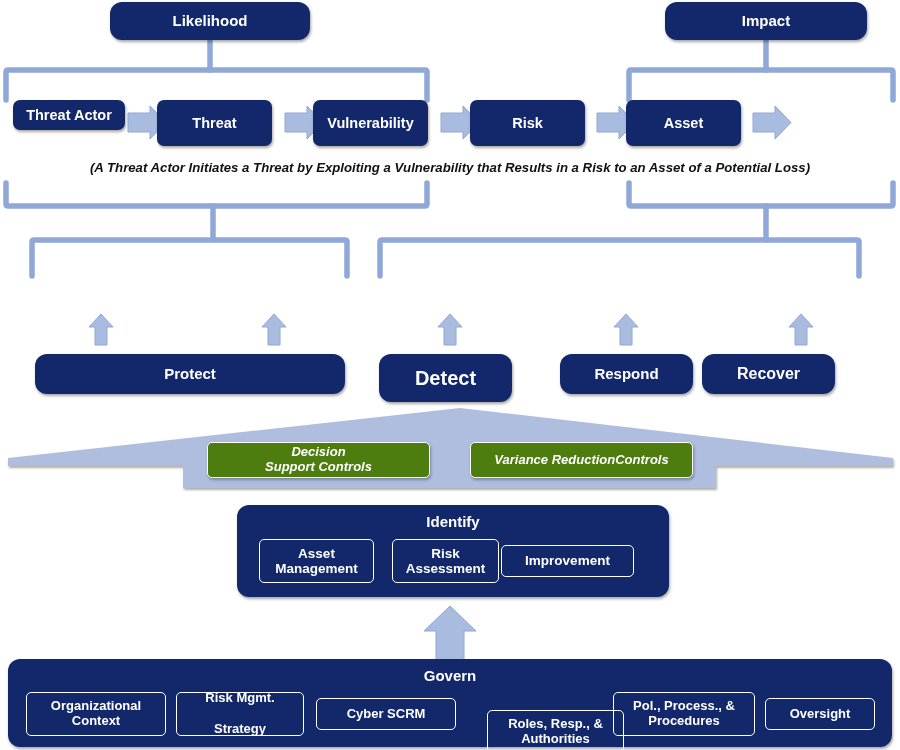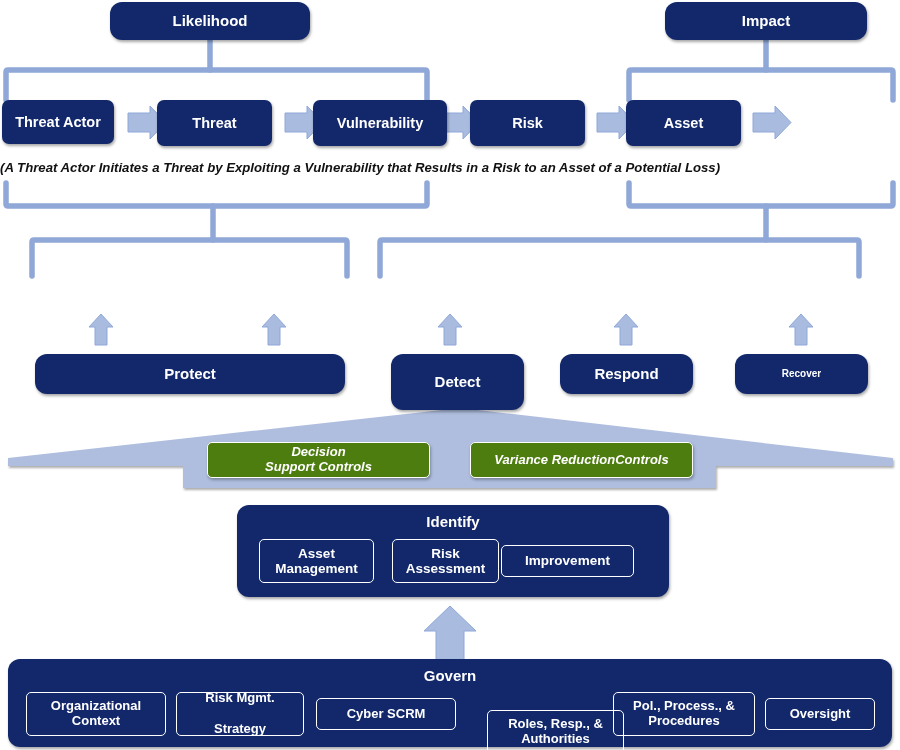--- a/index.html
+++ b/index.html
@@ -80,21 +80,21 @@
     width:100%;
     left:0;
   }
 
   .caption{
     position:absolute;
     font-style:italic;font-weight:bold;
     color:#111111;
     font-size:13.2px;
     white-space:nowrap;
-    text-align:left;
+    text-align:center;
   }
 
   svg.layer{position:absolute;left:0;top:0;width:900px;height:750px;pointer-events:none;}
   svg.layer *{pointer-events:auto;}
 </style>
 </head>
 <body>
 
 <div id="stage">
 
@@ -165,49 +165,49 @@
   </svg>
 
   <div class="navy soft" style="left:110px;top:2px;width:200px;height:38px;font-size:15px;">
     <span>Likelihood</span>
   </div>
 
   <div class="navy soft" style="left:665px;top:2px;width:202px;height:38px;font-size:15px;">
     <span>Impact</span>
   </div>
 
-  <div class="navy" style="left:2px;top:100px;width:112px;height:44px;font-size:14.5px;">
+  <div class="navy" style="left:13px;top:100px;width:112px;height:30px;font-size:14.5px;">
     <span>Threat Actor</span>
   </div>
   <div class="navy" style="left:157px;top:100px;width:115px;height:46px;font-size:14.5px;">
     <span>Threat</span>
   </div>
-  <div class="navy" style="left:313px;top:100px;width:134px;height:46px;font-size:14.5px;">
+  <div class="navy" style="left:313px;top:100px;width:115px;height:46px;font-size:14.5px;">
     <span>Vulnerability</span>
   </div>
   <div class="navy" style="left:470px;top:100px;width:115px;height:46px;font-size:14.5px;">
     <span>Risk</span>
   </div>
   <div class="navy" style="left:626px;top:100px;width:115px;height:46px;font-size:14.5px;">
     <span>Asset</span>
   </div>
 
   <div class="caption" style="left:0;top:160px;width:900px;">(A Threat Actor Initiates a Threat by Exploiting a Vulnerability that Results in a Risk to an Asset of a Potential Loss)</div>
 
 
   <div class="navy soft" style="left:35px;top:354px;width:310px;height:40px;font-size:15px;justify-content:center;">
     <span>Protect</span>
   </div>
-  <div class="navy soft" style="left:391px;top:354px;width:133px;height:56px;font-size:15px;">
+  <div class="navy soft" style="left:379px;top:354px;width:133px;height:48px;font-size:20px;">
     <span>Detect</span>
   </div>
   <div class="navy soft" style="left:560px;top:354px;width:133px;height:40px;font-size:15px;">
     <span>Respond</span>
   </div>
-  <div class="navy soft" style="left:735px;top:354px;width:133px;height:40px;font-size:10px;">
+  <div class="navy soft" style="left:702px;top:354px;width:133px;height:40px;font-size:16px;">
     <span>Recover</span>
   </div>
 
   <div class="roofchip" style="left:207px;top:442px;width:223px;height:36px;font-size:13px;flex-direction:column;">
     <span>Decision</span>
     <span>Support Controls</span>
   </div>
   <div class="roofchip" style="left:470px;top:442px;width:223px;height:36px;font-size:13px;flex-direction:row;">
     <span>Variance Reduction</span>
     <span>Controls</span>

